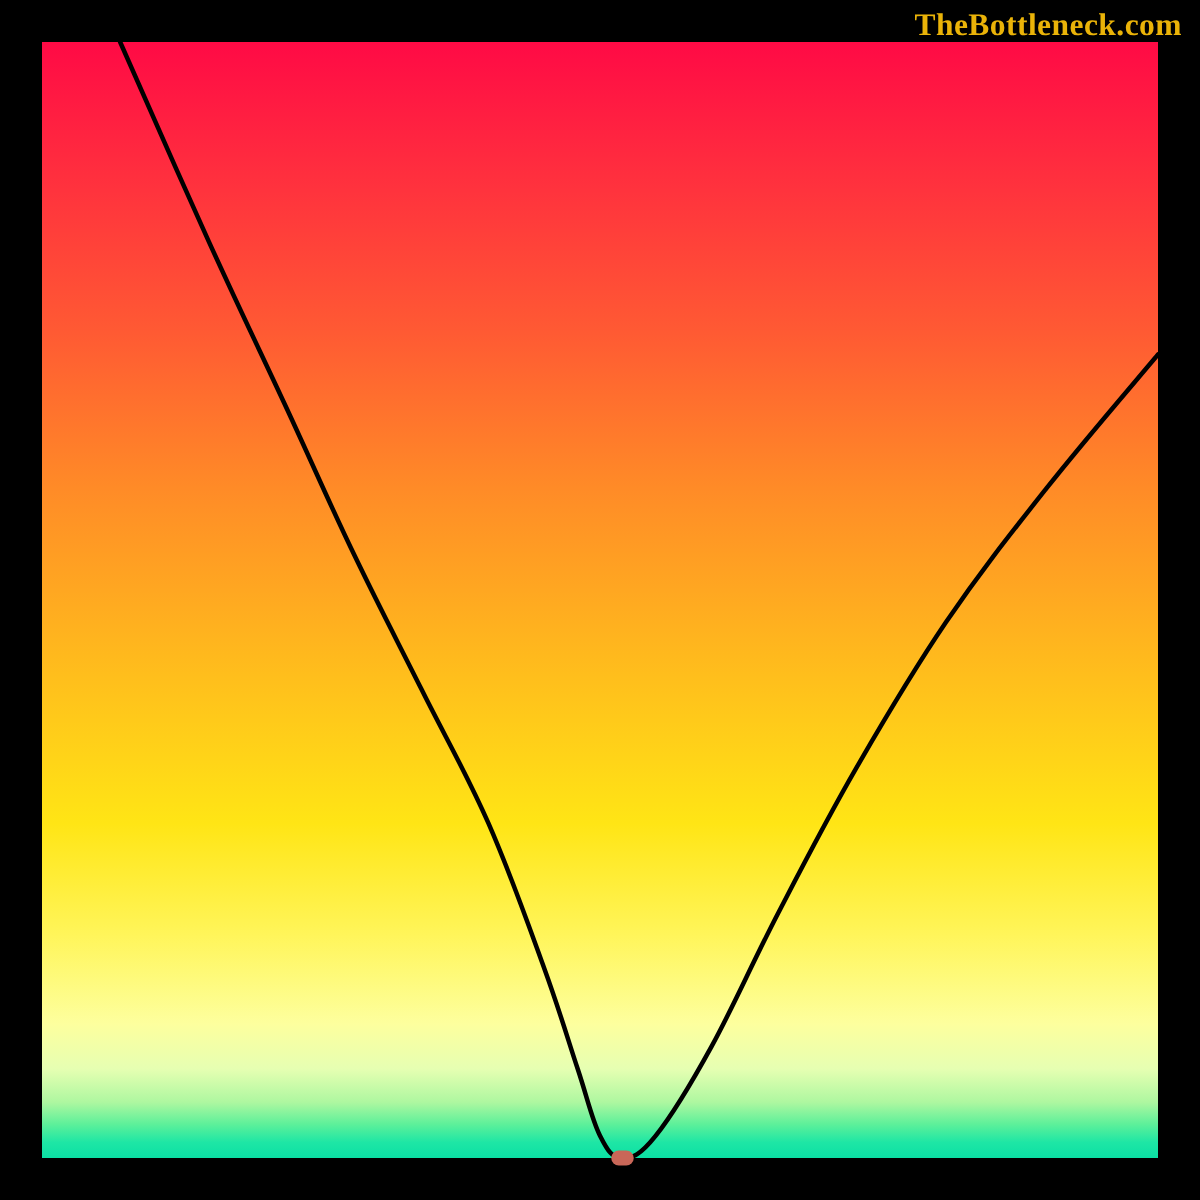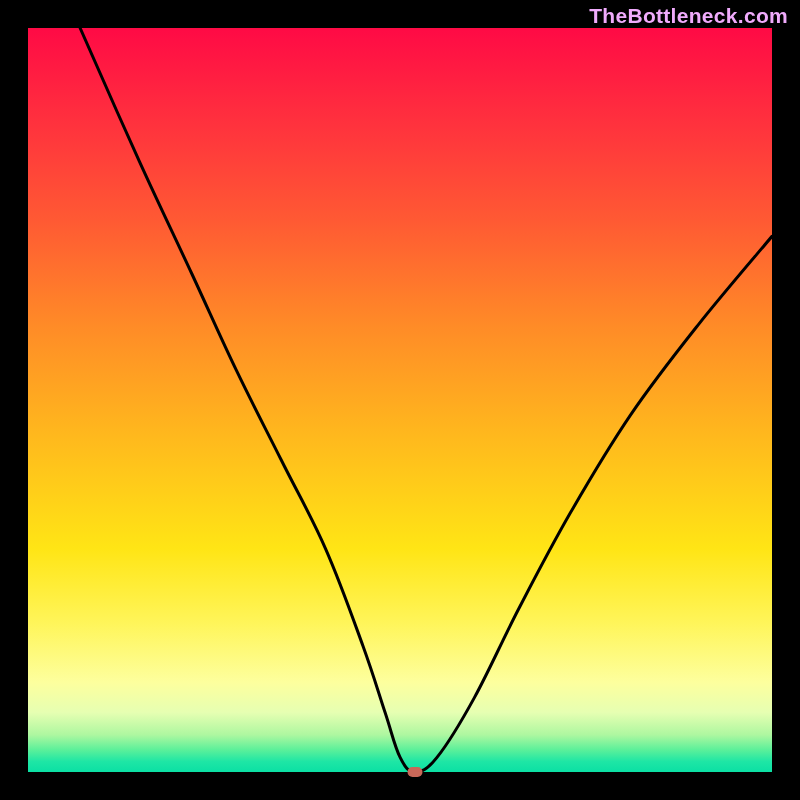--- a/index.html
+++ b/index.html
@@ -13,24 +13,24 @@
   .frame {
     position: relative;
     width: 800px;
     height: 800px;
     background: #000;
   }
   .watermark {
     position: absolute;
     top: 4px;
     right: 12px;
-    font-family: Liberation Sans, sans-serif;
+    font-family: Liberation Serif, serif;
     font-size: 21px;
     font-weight: 600;
-    color: #f0abfc;
+    color: #eab308;
     letter-spacing: 0.3px;
     z-index: 5;
   }
   .plot {
     position: absolute;
     left: 28px;
     top: 28px;
     width: 744px;
     height: 744px;
     background: linear-gradient(to bottom,

